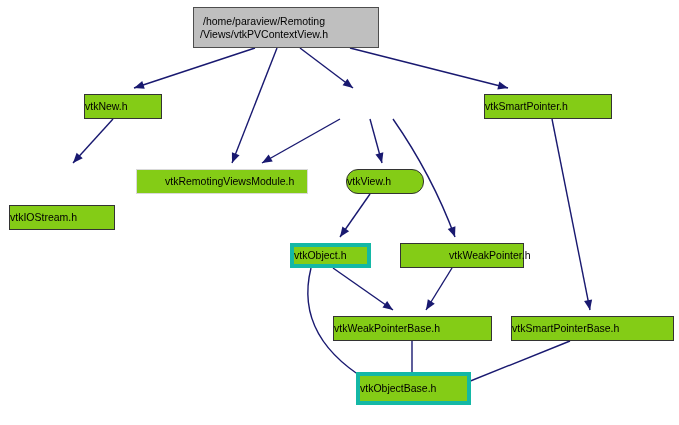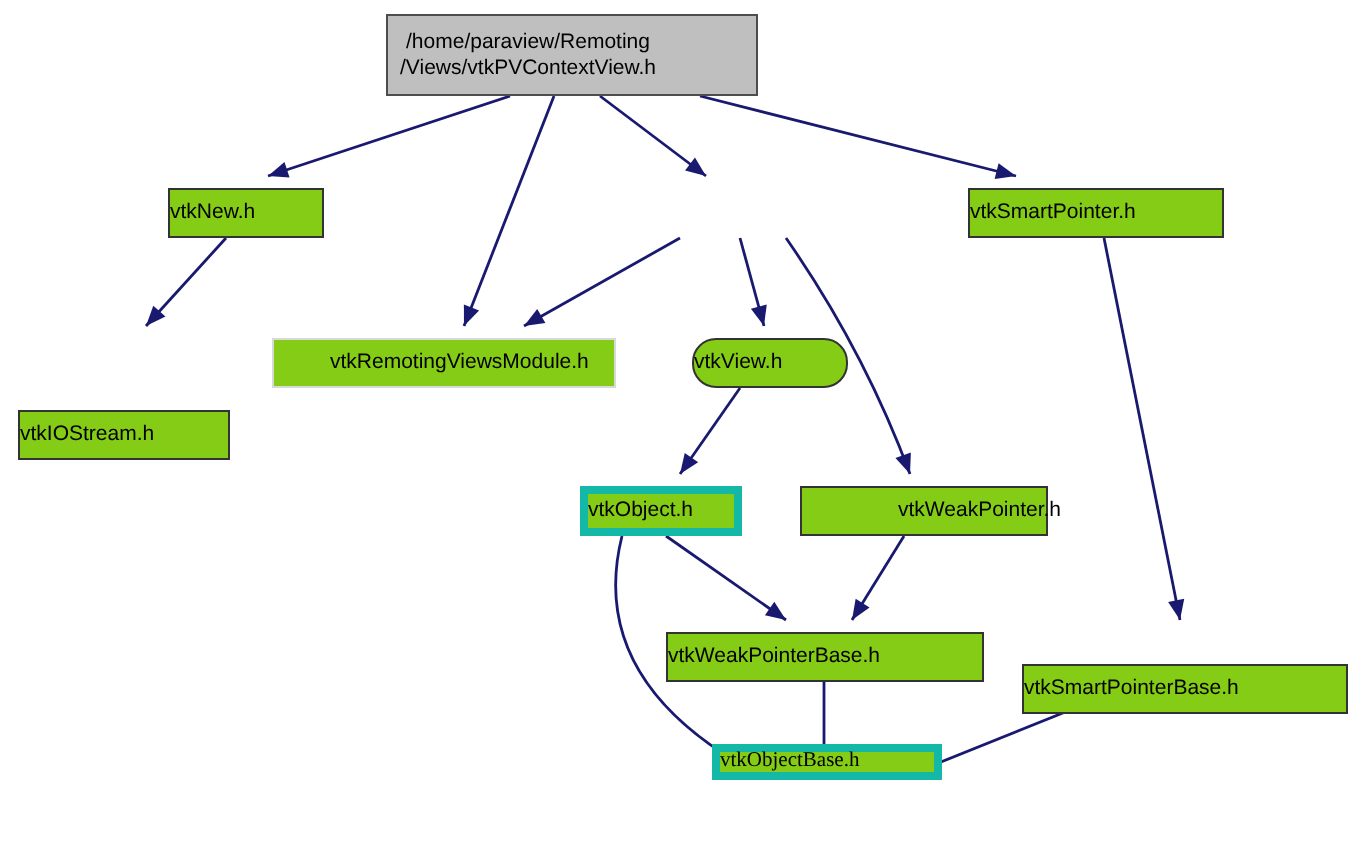--- a/index.html
+++ b/index.html
@@ -127,15 +127,15 @@
 <div class="node root" style="left: 193px; top: 7px; width: 186px; height: 41px;"><span class="node-label">/home/paraview/Remoting
 /Views/vtkPVContextView.h</span></div>
     <div class="node" style="left: 84px; top: 94px; width: 78px; height: 25px;"><span class="node-label">vtkNew.h</span></div>
     <div class="node" style="left: 484px; top: 94px; width: 128px; height: 25px;"><span class="node-label">vtkSmartPointer.h</span></div>
     <div class="node" style="left: 9px; top: 169px; width: 106px; height: 25px; margin-top: 36px;"><span class="node-label">vtkIOStream.h</span></div>
     <div class="node muted" style="left: 136px; top: 169px; width: 172px; height: 25px; padding-left: 28px;"><span class="node-label">vtkRemotingViewsModule.h</span></div>
     <div class="node" style="left: 346px; top: 169px; width: 78px; height: 25px; border-radius: 12px;"><span class="node-label">vtkView.h</span></div>
     <div class="node highlight" style="left: 290px; top: 243px; width: 81px; height: 25px;"><span class="node-label">vtkObject.h</span></div>
     <div class="node" style="left: 400px; top: 243px; width: 124px; height: 25px; padding-left: 48px;"><span class="node-label">vtkWeakPointer.h</span></div>
     <div class="node" style="left: 333px; top: 316px; width: 159px; height: 25px;"><span class="node-label">vtkWeakPointerBase.h</span></div>
-    <div class="node" style="left: 511px; top: 316px; width: 163px; height: 25px; margin-top: 16px;"><span class="node-label">vtkSmartPointerBase.h</span></div>
-    <div class="node highlight" style="left: 356px; top: 372px; width: 115px; height: 18px; font-family: Liberation Serif, serif;"><span class="node-label">vtkObjectBase.h</span></div>
+    <div class="node" style="left: 511px; top: 316px; width: 163px; height: 25px;"><span class="node-label">vtkSmartPointerBase.h</span></div>
+    <div class="node highlight" style="left: 356px; top: 372px; width: 115px; height: 33px;"><span class="node-label">vtkObjectBase.h</span></div>
   </div>
 
 </body></html>

